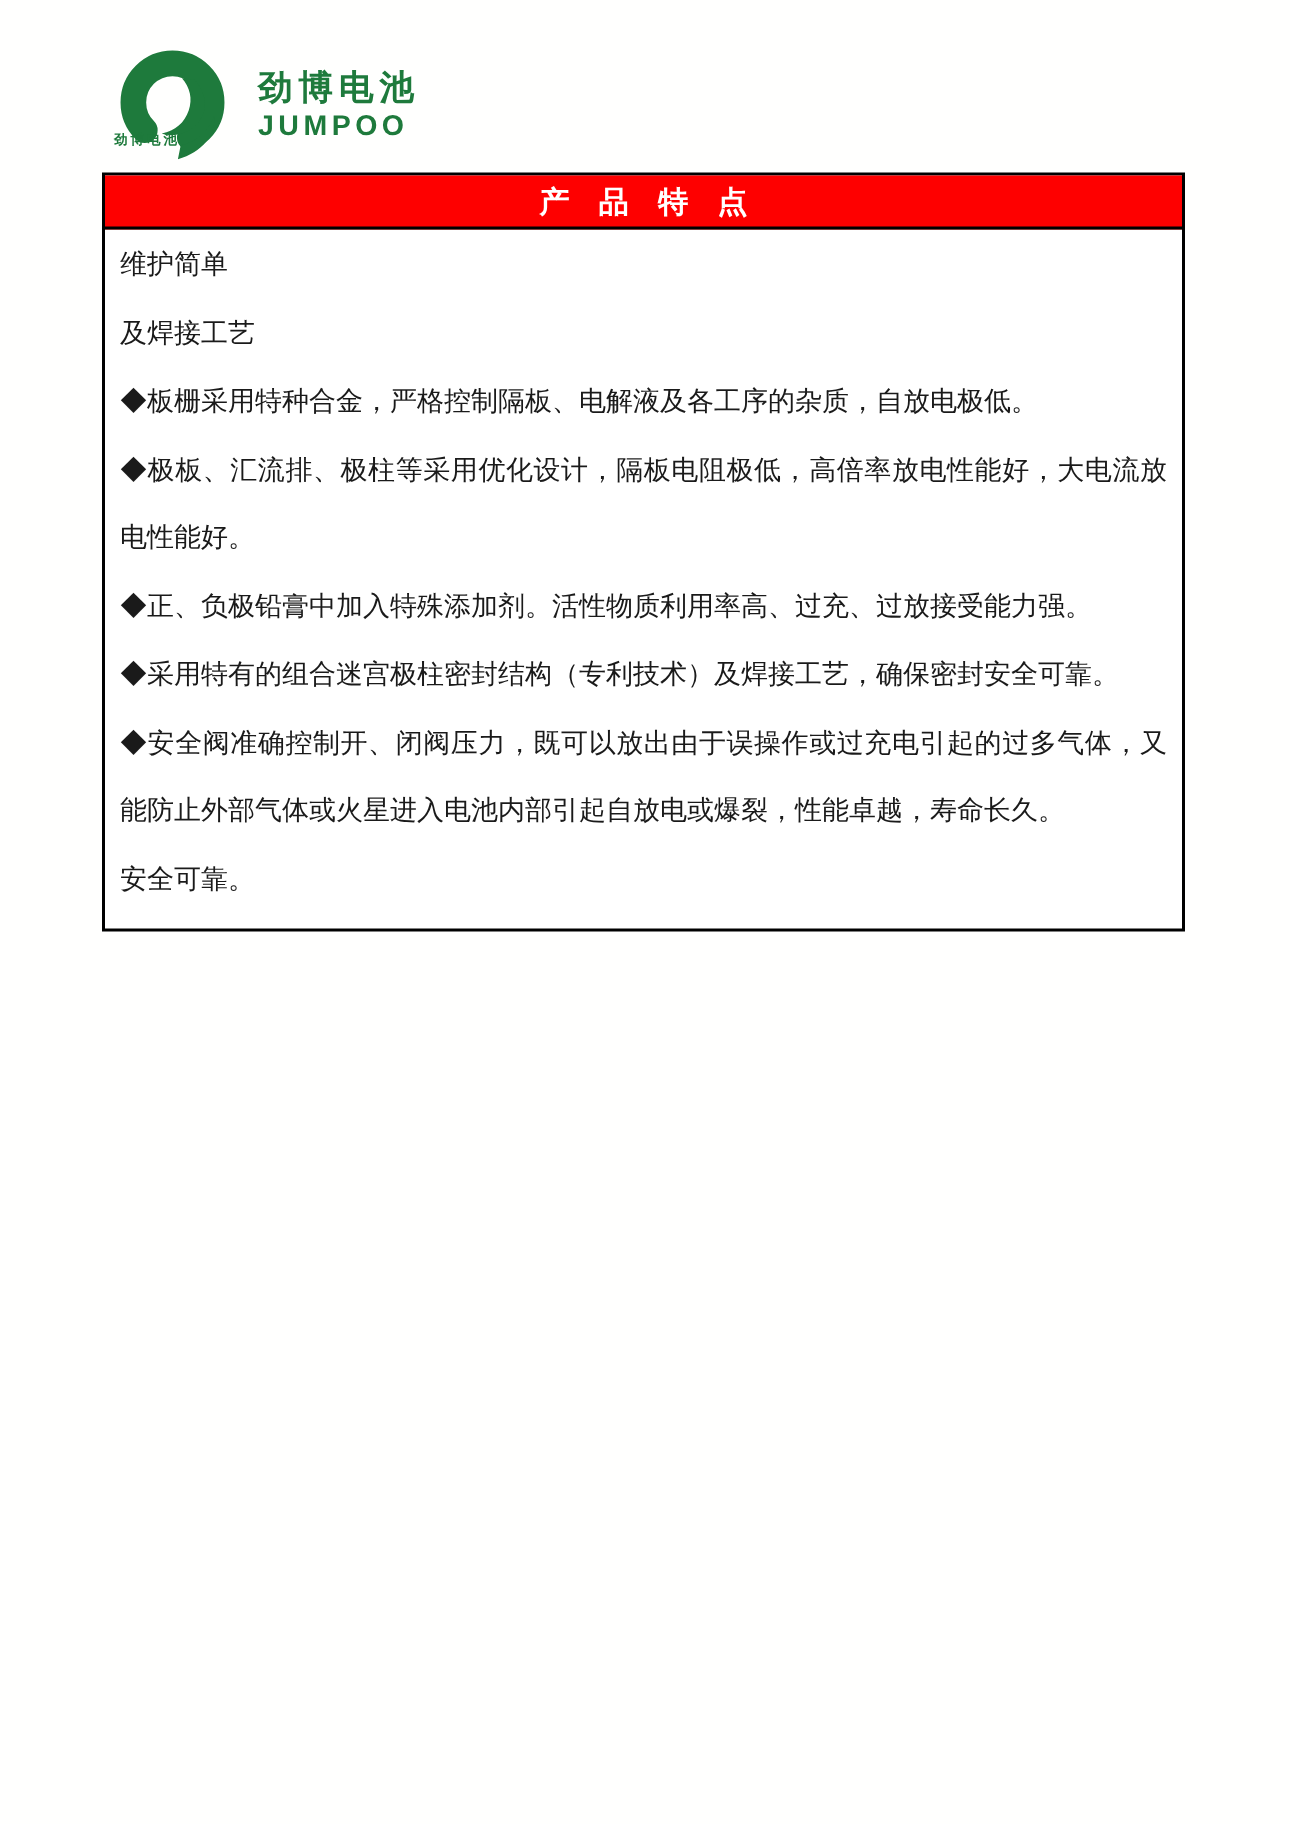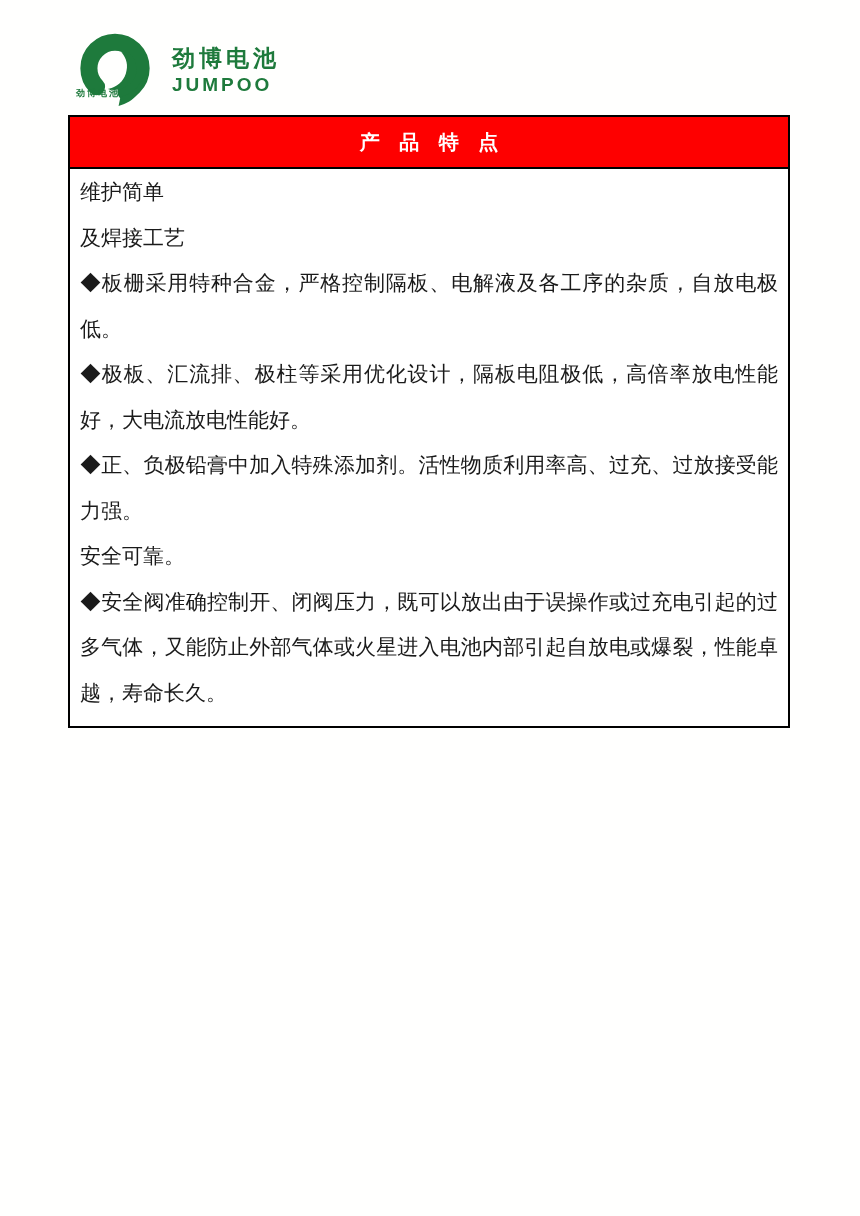--- a/index.html
+++ b/index.html
@@ -65,42 +65,41 @@
   
   .feature-box {
     position: absolute;
     left: 68px;
     top: 115px;
     width: 722px;
     border: 2px solid #000;
     background: #ffffff;
   }
   .feature-header {
-    height: 52px;
+    height: 36px;
     background: #fe0000;
     border-bottom: 2px solid #000;
     display: flex;
     align-items: center;
     justify-content: center;
   }
   .feature-title {
     color: #ffffff;
     font-size: 20px;
     font-weight: bold;
     letter-spacing: 7px;
     text-indent: 7px;
     white-space: nowrap;
   }
   .feature-body {
     padding: 1px 10px 10px 10px;
-    font-size: 21px;
+    font-size: 18px;
     line-height: 45.5px;
     text-align: justify;
     color: #1a1a1a;
-    font-family: Liberation Serif, serif;
   }
   .feature-body p { margin: 0; }
 </style>
 </head>
 <body>
 
 <div class="logo">
   <div class="logo-icon">
     <svg viewBox="0 0 100 100" aria-hidden="true">
 
@@ -121,16 +120,17 @@
 <div class="feature-box">
   <div class="feature-header">
     <span class="feature-title">产 品 特 点</span>
   </div>
   <div class="feature-body">
     <p>维护简单</p>
     <p>及焊接工艺</p>
     <p>◆板栅采用特种合金，严格控制隔板、电解液及各工序的杂质，自放电极低。</p>
     <p>◆极板、汇流排、极柱等采用优化设计，隔板电阻极低，高倍率放电性能好，大电流放电性能好。</p>
     <p>◆正、负极铅膏中加入特殊添加剂。活性物质利用率高、过充、过放接受能力强。</p>
+    <p>◆采用特有的组合迷宫极柱密封结构（专利技术）及焊接工艺，确保密封安全可靠。</p>
+    <p>◆安全阀准确控制开、闭阀压力，既可以放出由于误操作或过充电引起的过多气体，又能防止外部气体或火星进入电池内部引起自放电或爆裂，性能卓越，寿命长久。</p>
     <p>安全可靠。</p>
-    <p>◆安全阀准确控制开、闭阀压力，既可以放出由于误操作或过充电引起的过多气体，又能防止外部气体或火星进入电池内部引起自放电或爆裂，性能卓越，寿命长久。</p>
   </div>
 </div>
 
 </body></html>

